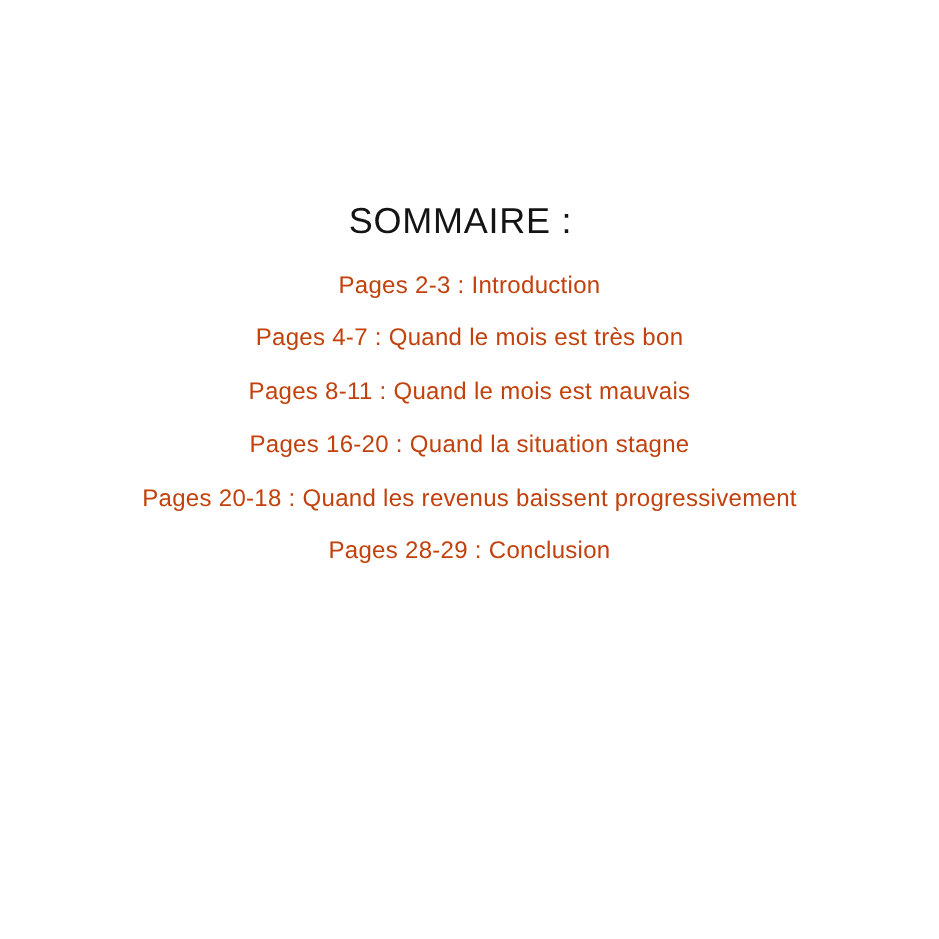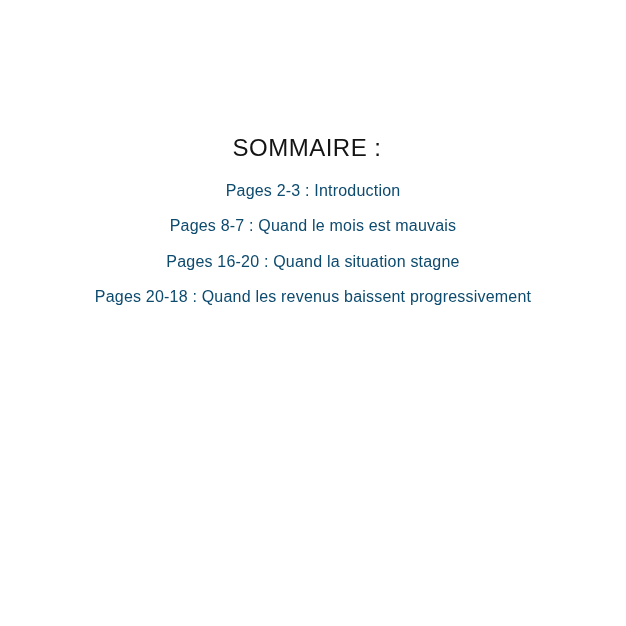--- a/index.html
+++ b/index.html
@@ -30,29 +30,31 @@
     font-weight: 400;
     letter-spacing: 0.5px;
     color: #141414;
   }
   .toc-entry {
     margin: 0;
     font-size: 16px;
     line-height: 35.4px;
     font-weight: 400;
     letter-spacing: 0.2px;
-    color: #0c4a6e;
+    color: #c2410c;
     white-space: nowrap;
   }
 </style>
 </head>
 <body>
 
 <div class="slide">
   <div class="toc-block">
     <h1 class="slide-title">SOMMAIRE :</h1>
 
     <p class="toc-entry">Pages 2-3 : Introduction</p>
-    <p class="toc-entry">Pages 8-7 : Quand le mois est mauvais</p>
+    <p class="toc-entry">Pages 4-7 : Quand le mois est très bon</p>
+    <p class="toc-entry">Pages 8-11 : Quand le mois est mauvais</p>
     <p class="toc-entry">Pages 16-20 : Quand la situation stagne</p>
     <p class="toc-entry">Pages 20-18 : Quand les revenus baissent progressivement</p>
+    <p class="toc-entry">Pages 28-29 : Conclusion</p>
   </div>
 </div>
 
 </body></html>

